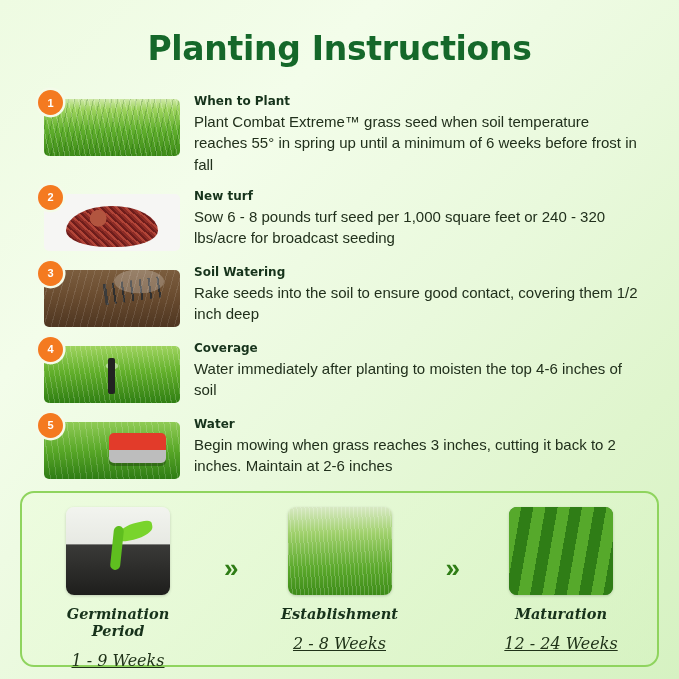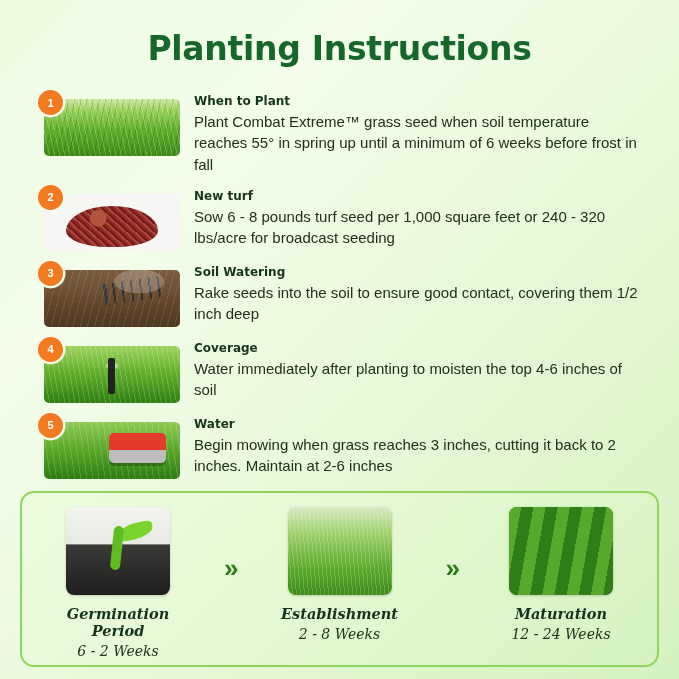--- a/index.html
+++ b/index.html
@@ -244,28 +244,29 @@
     margin: 0 auto 10px auto;
     border-radius: 8px;
     overflow: hidden;
     box-shadow: 0 1px 3px rgba(0,0,0,.18);
   }
   .phase-name {
     font-size: 14.5px;
     font-weight: bold;
     font-style: italic;
     color: #17321b;
-    margin-bottom: 4px;
+    margin-bottom: 12px;
     font-family: "DejaVu Serif", serif;
   }
   .phase-dur {
-    font-size: 14px;
+    font-size: 16px;
     font-style: italic;
     color: #203319;
     font-family: "DejaVu Serif", serif;
+    text-decoration: underline;
   }
   .chev {
     color: #2f7d16;
     font-size: 26px;
     font-weight: bold;
     line-height: 1;
     padding-top: 48px;
     letter-spacing: -5px;
     user-select: none;
   }
@@ -346,21 +347,21 @@
 
   </div>
 
   <div class="timeline">
 
     <div class="phase">
       <div class="phase-img">
           <div class="img img-sprout"></div>
         </div>
       <div class="phase-name">Germination Period</div>
-      <div class="phase-dur">6 - 2 Weeks</div>
+      <div class="phase-dur">1 - 9 Weeks</div>
     </div>
 
     <div class="chev">»</div>
 
     <div class="phase">
       <div class="phase-img">
           <div class="img img-turfsoft"></div>
         </div>
       <div class="phase-name">Establishment</div>
       <div class="phase-dur">2 - 8 Weeks</div>

